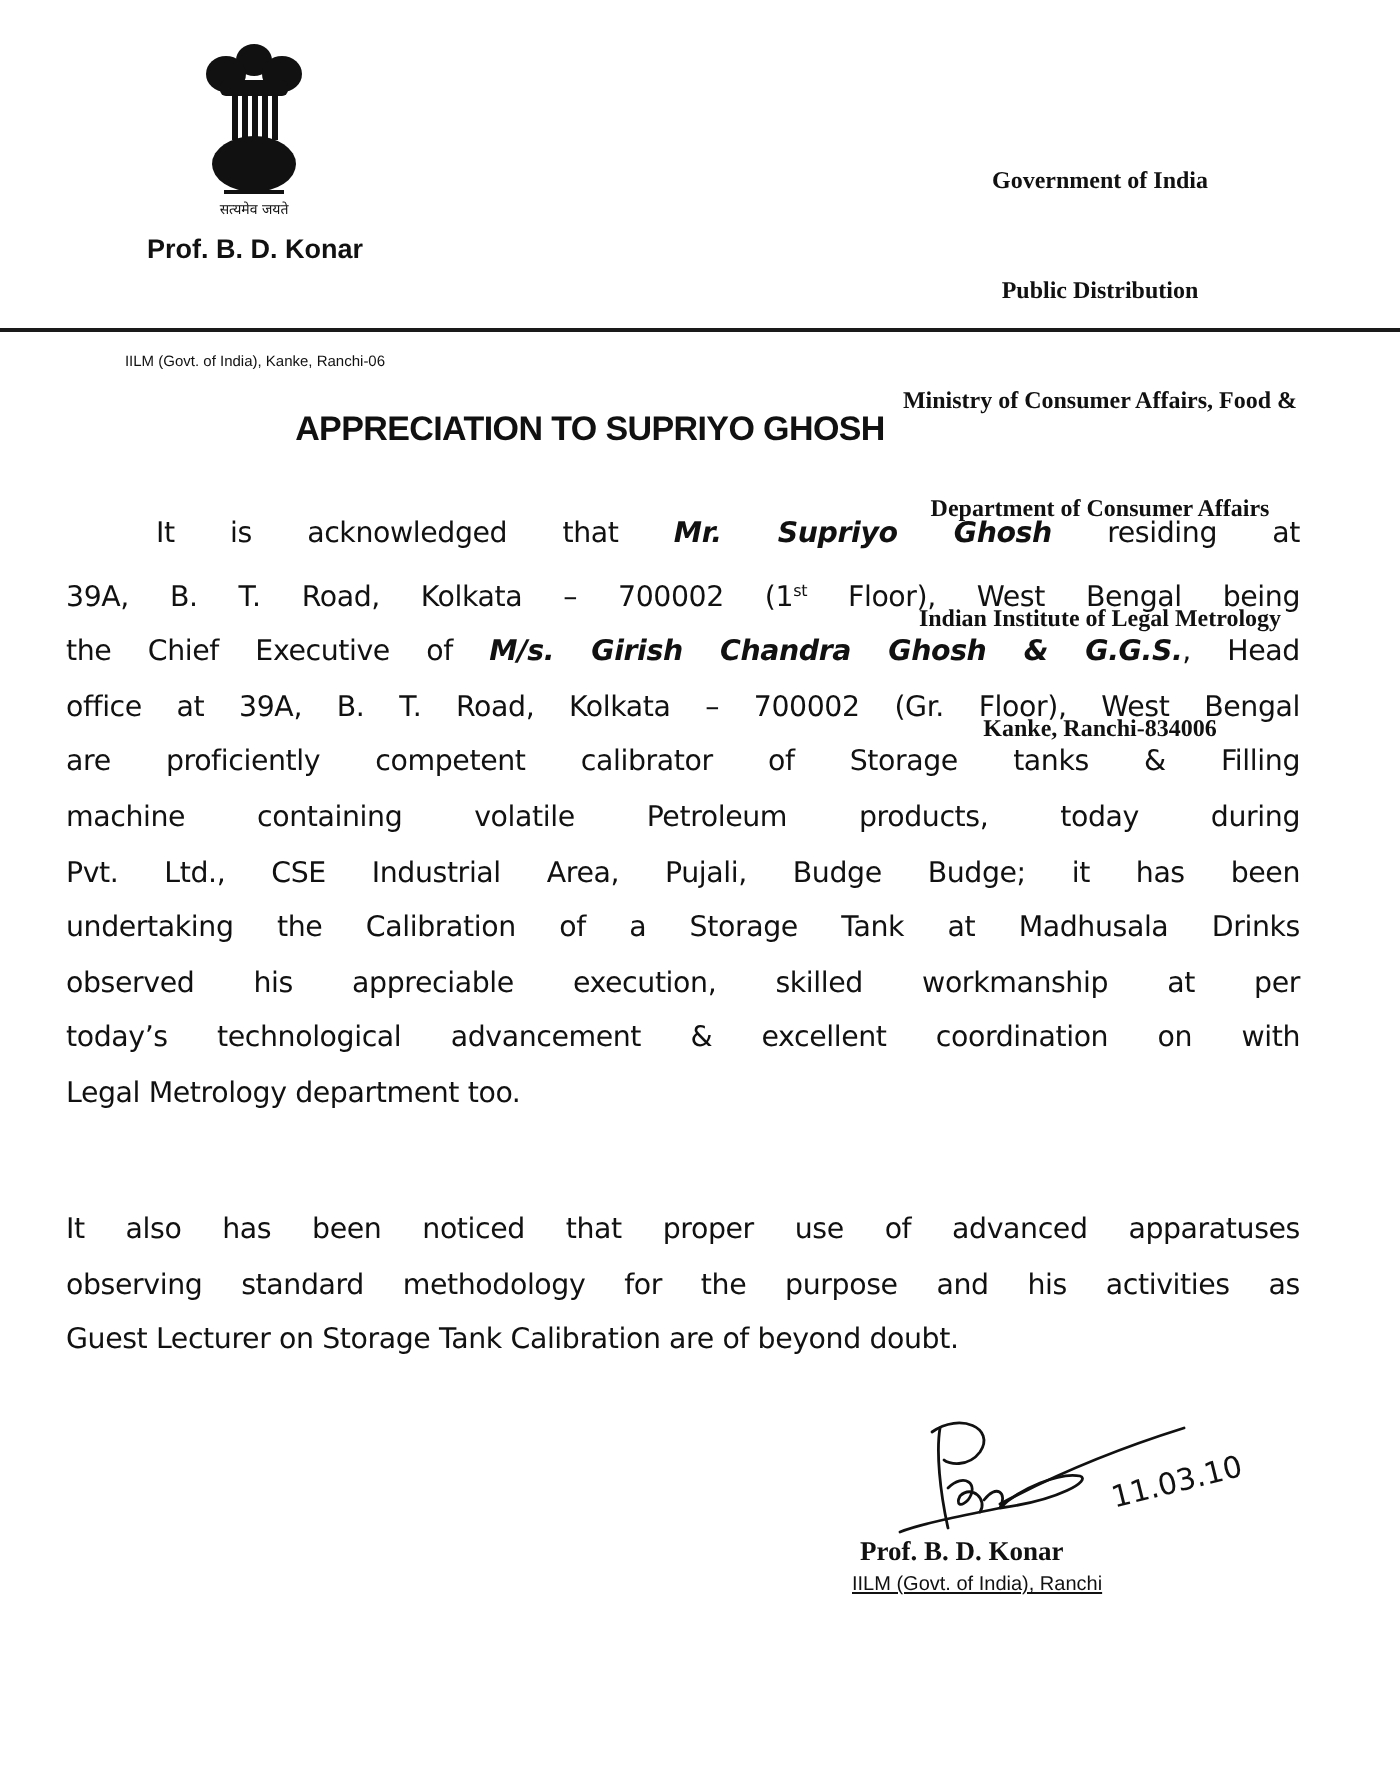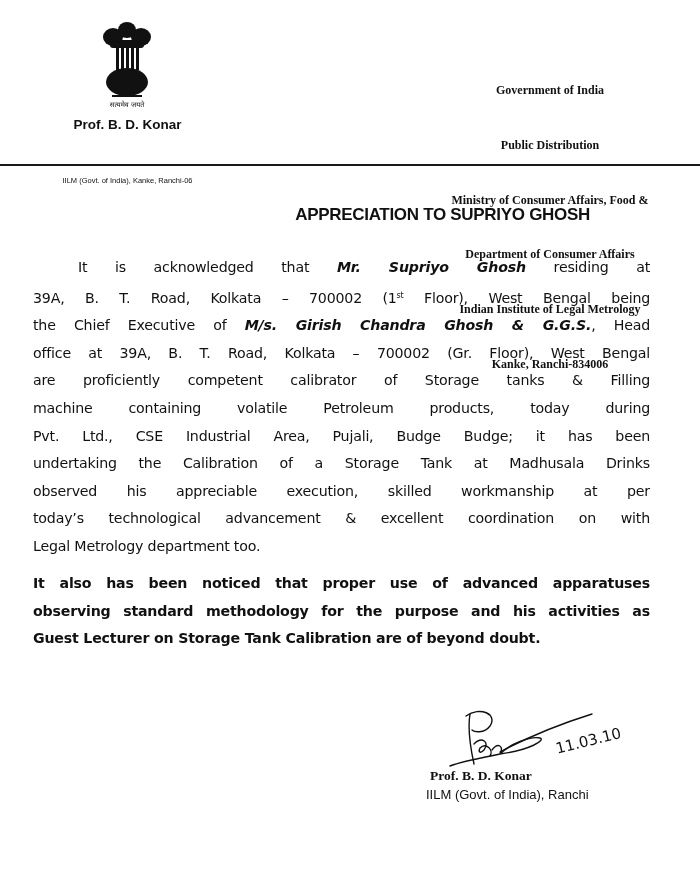--- a/index.html
+++ b/index.html
@@ -25,47 +25,48 @@
       position: absolute; left: 400px; top: 43px; width: 300px; text-align: center;
       font-family: "Liberation Serif", serif; font-weight: bold; font-size: 12px;
       line-height: 14.8px;
     }
     .right-head div { white-space: nowrap; margin-top: 40px; }
     .divider {
       position: absolute; left: 0; top: 164px; width: 700px; height: 2px;
       background: #1a1a1a;
     }
     .title {
-      position: absolute; left: 0; top: 205px; width: 590px; text-align: right;
+      position: absolute; left: 0; top: 205px; width: 590px; text-align: center;
       font-family: "Liberation Sans", sans-serif; font-weight: bold; font-size: 17px;
       letter-spacing: -0.3px;
     }
     .para {
       position: absolute; left: 33px; width: 617px;
       font-family: "DejaVu Sans", sans-serif; font-size: 14.2px;
       line-height: 27.6px; text-align: justify; text-align-last: left;
       letter-spacing: -0.2px;
     }
     .para .line { display: block; text-align: justify; text-align-last: justify; white-space: nowrap; }
     .para .line.last { text-align-last: left; }
     .p1 { top: 254px; }
-    .p2 { top: 570px; font-weight: bold; }
+    .p2 { top: 602px; }
     .indent { padding-left: 45px; }
     b { font-weight: bold; font-style: italic; }
     sup { font-size: 8px; vertical-align: 5px; }
     .signature {
       position: absolute; left: 440px; top: 706px; width: 210px; height: 70px;
     }
     .sig-name {
       position: absolute; left: 430px; top: 768px; font-family: "Liberation Serif", serif;
       font-weight: bold; font-size: 13.5px;
     }
     .sig-sub {
       position: absolute; left: 426px; top: 787px; font-family: "Liberation Sans", sans-serif;
-      font-size: 13px;
+      font-size: 10px;
+      text-decoration: underline;
     }
   </style>
 </head>
 <body>
 
 <svg class="emblem" viewBox="0 0 62 90">
   <g fill="#111">
     <ellipse cx="31" cy="10" rx="9" ry="8"></ellipse>
     <ellipse cx="17" cy="17" rx="10" ry="9"></ellipse>
     <ellipse cx="45" cy="17" rx="10" ry="9"></ellipse>

